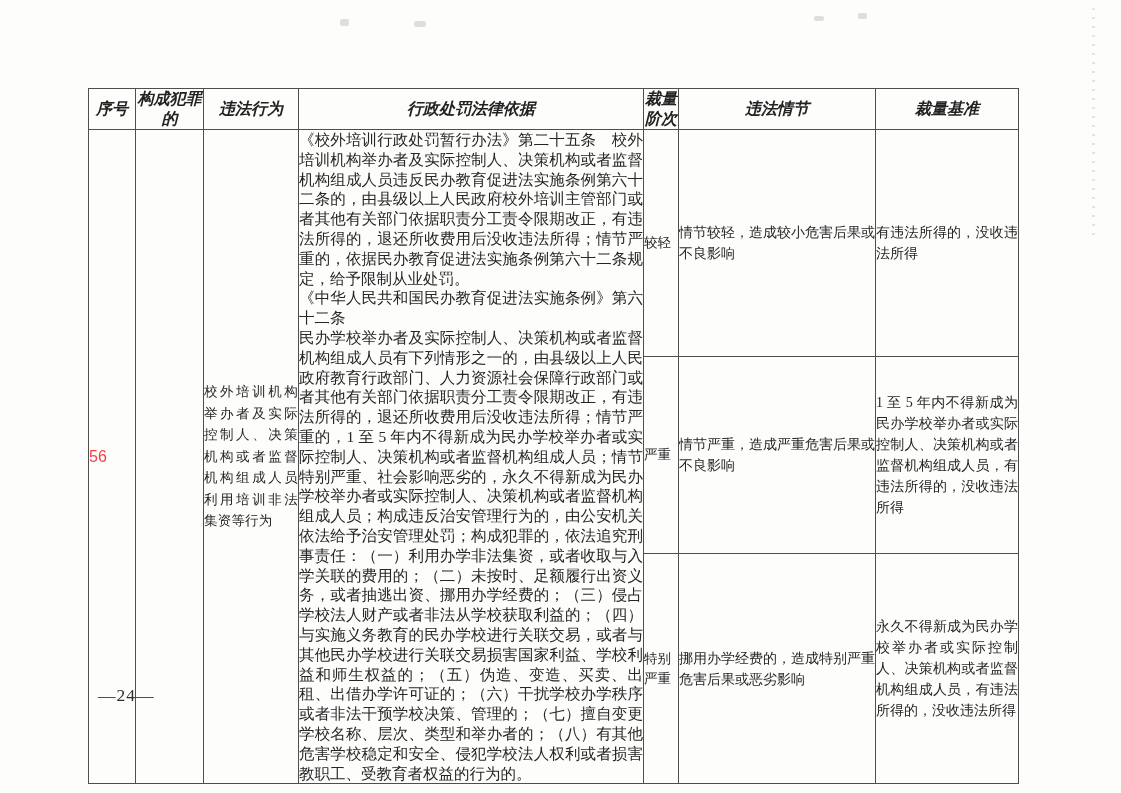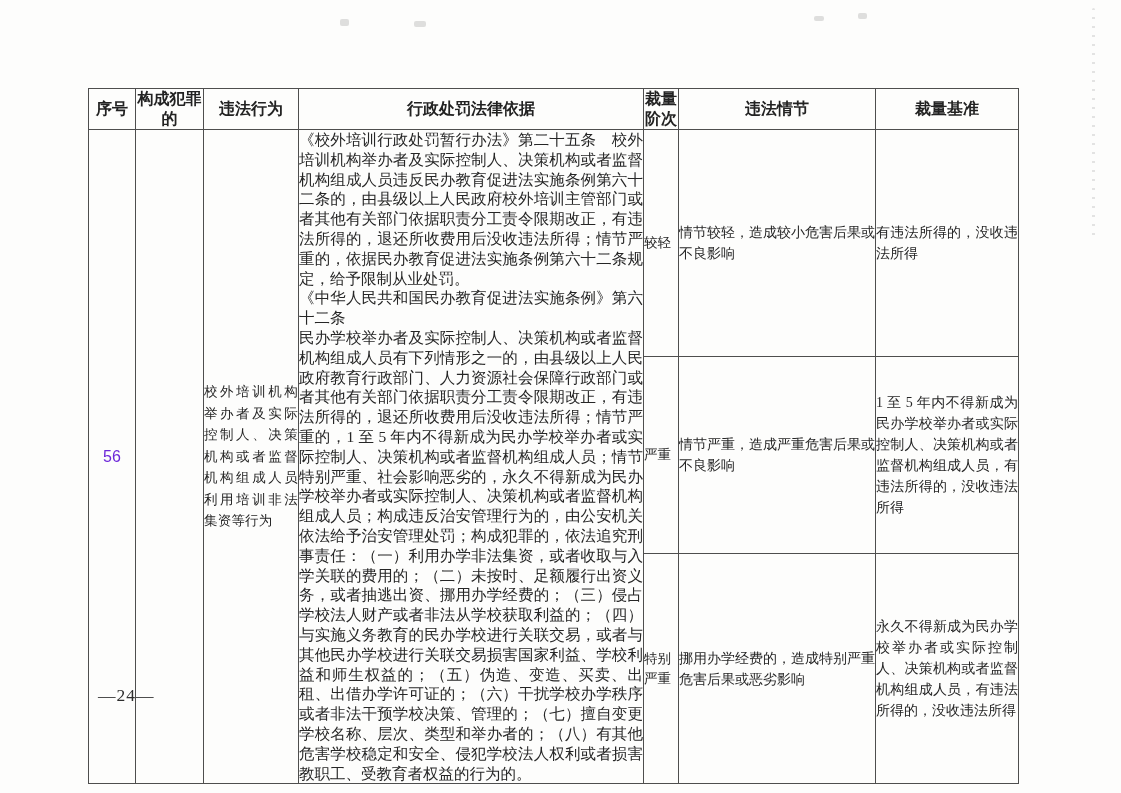--- a/index.html
+++ b/index.html
@@ -22,38 +22,37 @@
     top: 88px;
     width: 930px;
     border-collapse: collapse;
     table-layout: fixed;
   }
   table.penalty th, table.penalty td {
     border: 1px solid #4e4e4e;
     padding: 0;
     overflow: hidden;
   }
-  thead tr { height: 34px; }
+  thead tr { height: 34px; font-style: italic; }
   tr.tier-row-1 { height: 187px; }
   tr.tier-row-2 { height: 163px; }
   tr.tier-row-3 { height: 190px; }
   th {
     font-size: 16px;
     font-weight: bold;
     text-align: center;
     vertical-align: middle;
     line-height: 20px;
     color: #222;
   }
   td { vertical-align: middle; font-family: Liberation Serif, serif; }
   .cell-serial {
-    text-align: center;
     font-size: 16px;
     font-family: "Liberation Sans", "DejaVu Sans", sans-serif;
-    color: #6d28d9;
+    color: #ef4444;
   }
   .cell-type { text-align: center; font-size: 13.5px; }
   .cell-behavior {
     font-size: 13.5px;
     line-height: 21.5px;
     padding: 4px 6px;
     text-align: justify;
     text-justify: inter-ideograph;
     letter-spacing: 0.2px;
   }

